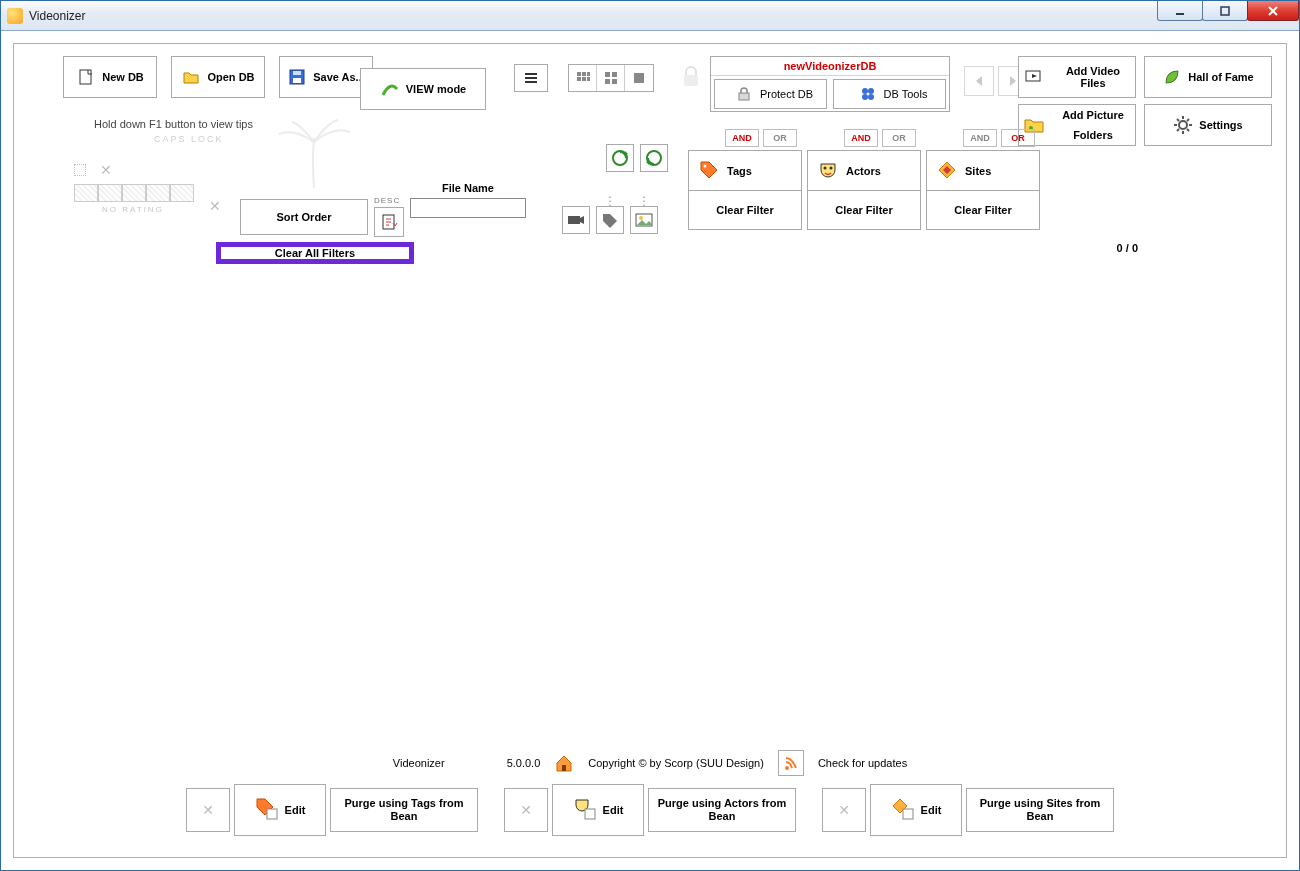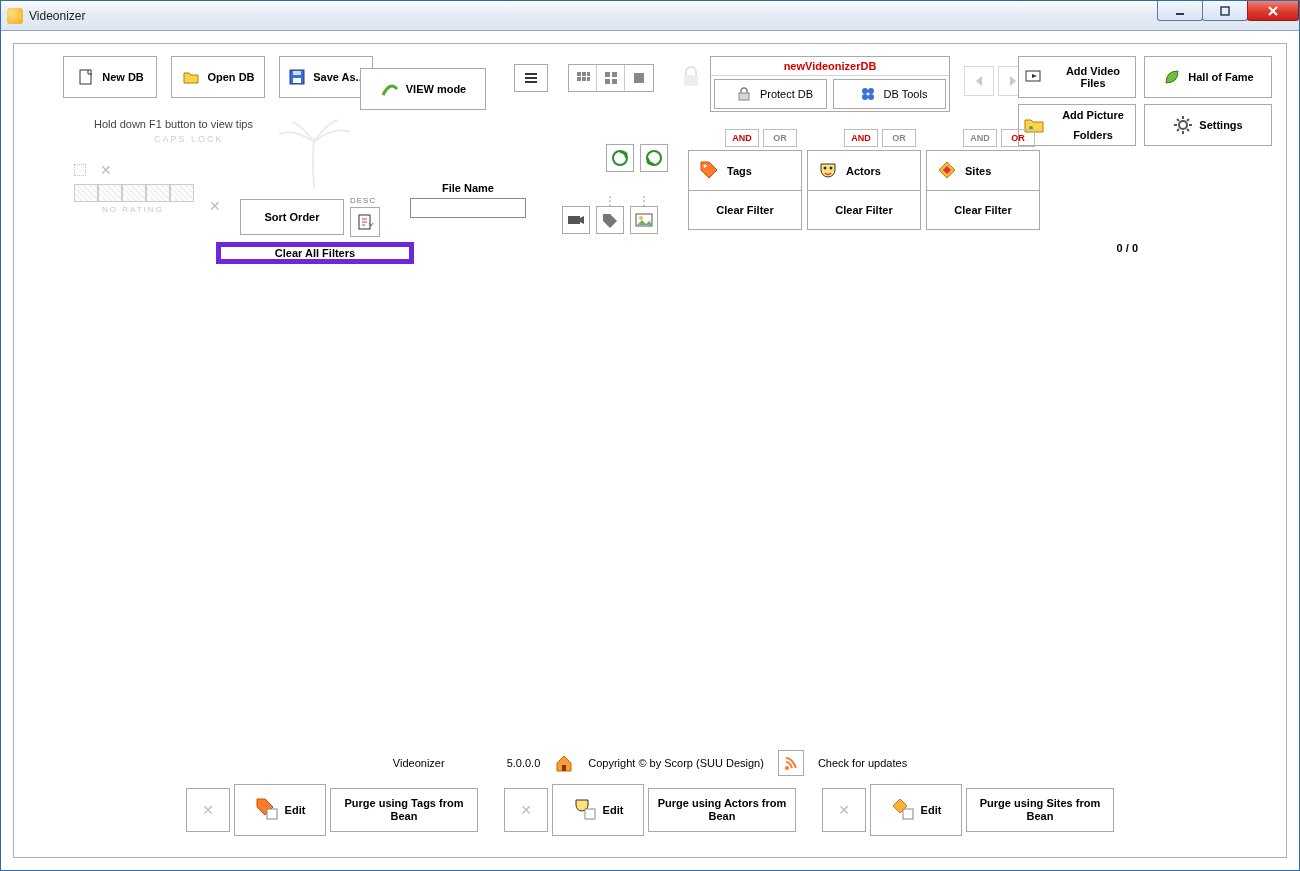--- a/index.html
+++ b/index.html
@@ -73,21 +73,21 @@
 
 .rating-area { position:absolute; left:30px; top:118px; }
 .rating-boxes { display:flex; gap:0; margin-top:22px; margin-left:30px;}
 .rating-boxes .rb { width:24px; height:18px; border:1px solid #ccc; background:repeating-linear-gradient(45deg,#f2f2f2,#f2f2f2 2px,#fff 2px,#fff 4px);}
 .no-rating { font-size:8px; letter-spacing:2px; color:#c7c7c7; margin-left:58px; margin-top:3px;}
 .rating-x1 { position:absolute; left:30px; top:0px; display:flex; gap:14px; align-items:center;}
 .rating-x2 { position:absolute; left:165px; top:36px; }
 
 
 .sort-block { position:absolute; left:226px; top:152px; display:flex; align-items:center; gap:6px;}
-.sort-block .btn { width:104px; height:36px; font-weight:bold; font-size:11px;}
+.sort-block .btn { width:128px; height:36px; font-weight:bold; font-size:11px;}
 .desc-col { display:flex; flex-direction:column; align-items:flex-start; gap:2px; }
 .desc-label { font-size:8px; letter-spacing:1px; color:#777; }
 .desc-col .btn { width:30px; height:30px; }
 
 
 .filename-block { position:absolute; left:396px; top:138px; display:flex; flex-direction:column; align-items:center; gap:4px;}
 .filename-label { font-size:11px; font-weight:bold; }
 .filename-input { width:116px; height:20px; border:1px solid #888; background:#fff; }
 
 

